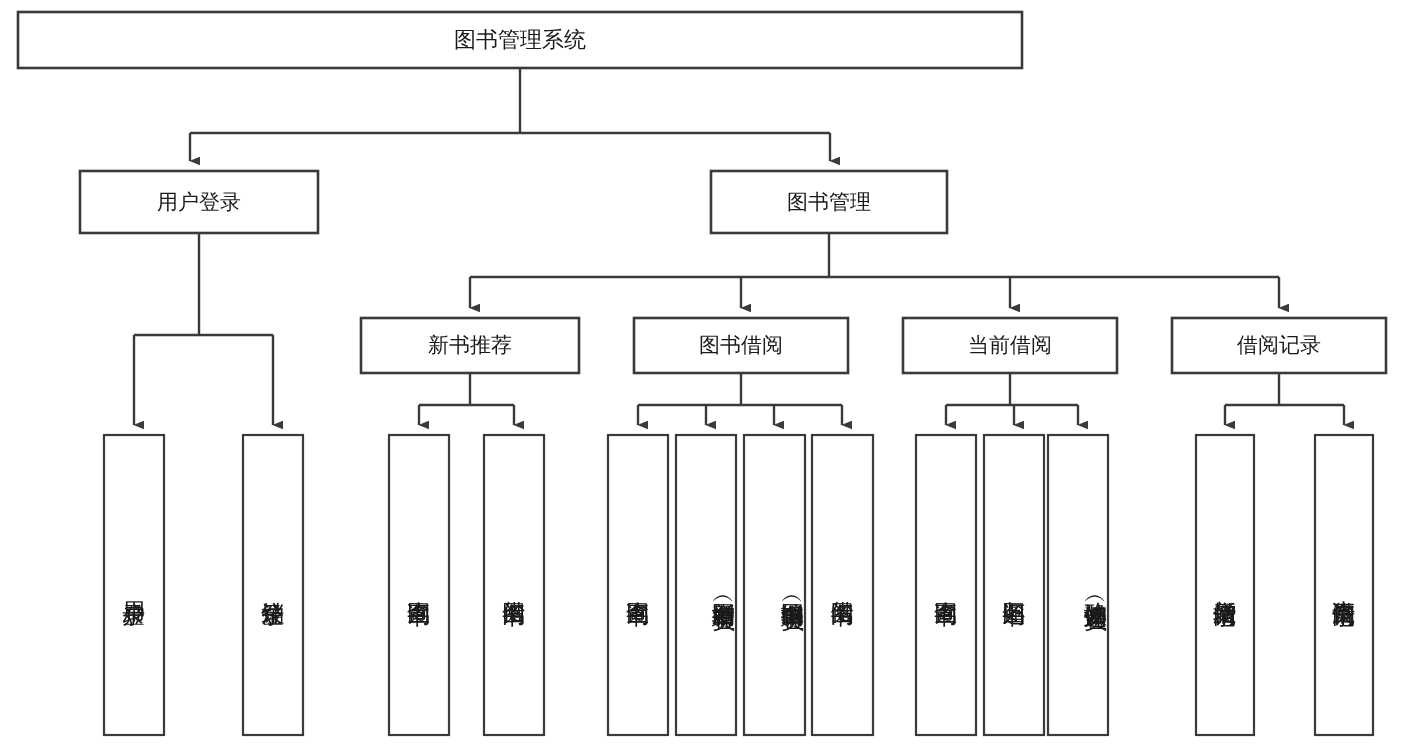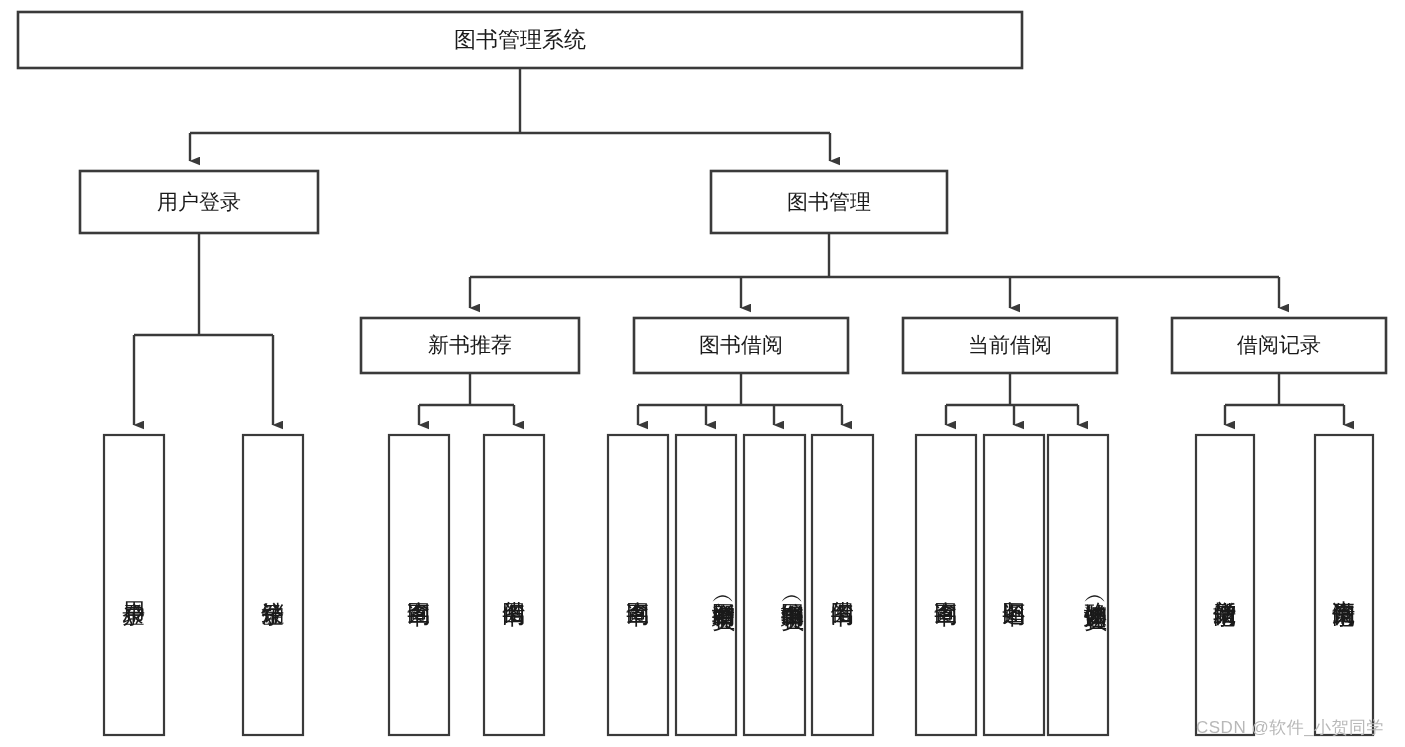--- a/index.html
+++ b/index.html
@@ -210,15 +210,14 @@
   <div class="vlabel" style="left:744px; top:441px; width:61px; height:294px;">编辑图书（管理员）</div>
   <div class="vlabel mid" style="left:812px; top:435px; width:61px; height:300px;">借阅图书</div>
 
   <div class="vlabel mid" style="left:916px; top:435px; width:60px; height:300px;">查询图书</div>
   <div class="vlabel mid" style="left:984px; top:435px; width:60px; height:300px;">归还图书</div>
   <div class="vlabel" style="left:1048px; top:441px; width:60px; height:294px;">确认归还（管理员）</div>
 
   <div class="vlabel mid" style="left:1196px; top:435px; width:58px; height:300px;">新增借阅记录</div>
   <div class="vlabel mid" style="left:1315px; top:435px; width:58px; height:300px;">查询借阅记录</div>
 
-  <div class="watermark" style="left:1196px; top:716px;">CSDN @软件_小贺同学</div>
 
 </div>
 
 </body></html>

